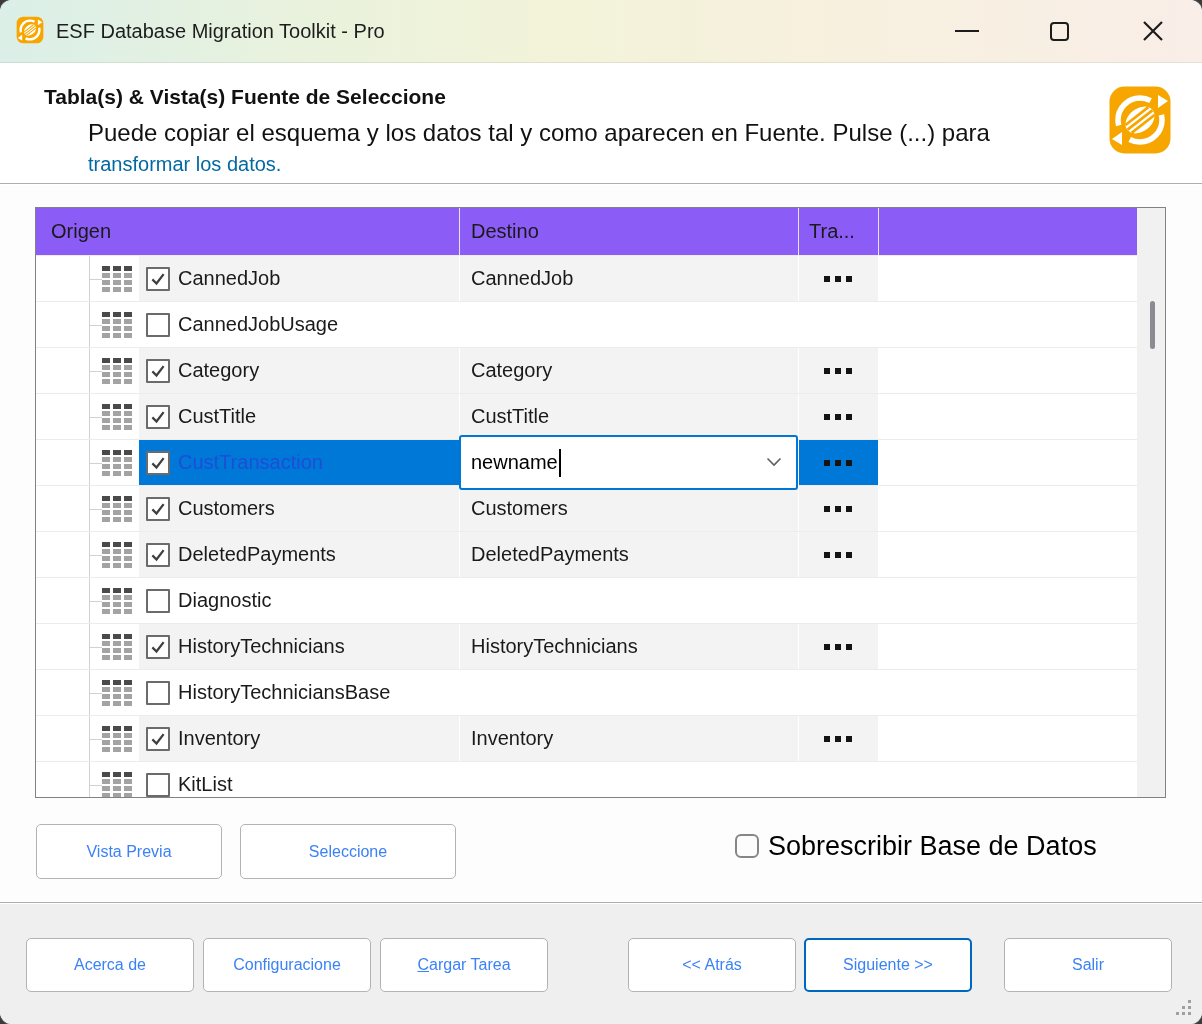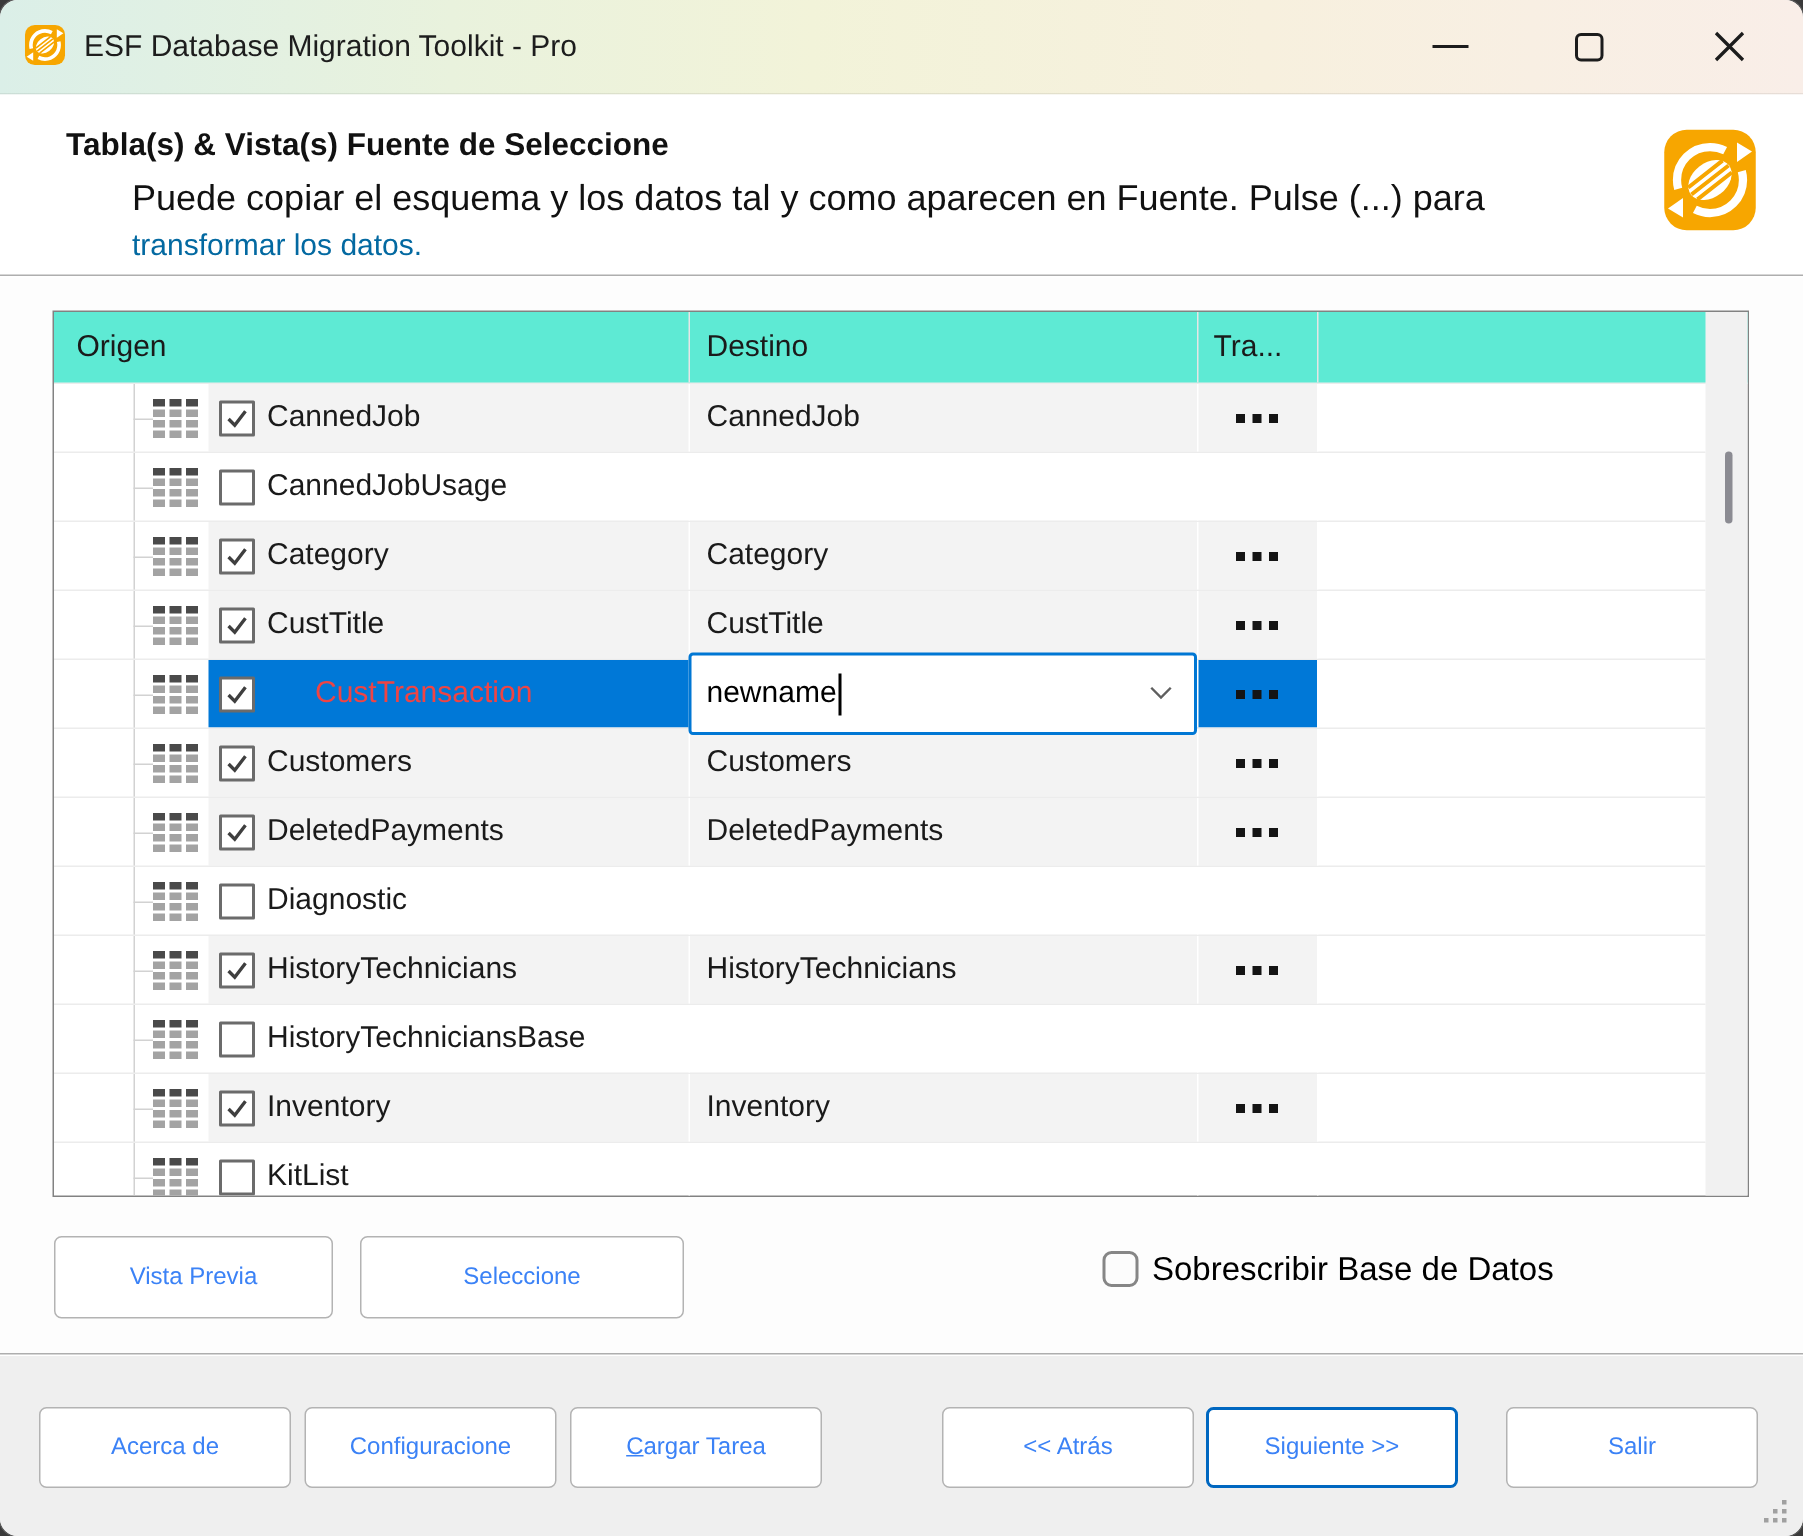--- a/index.html
+++ b/index.html
@@ -23,21 +23,21 @@
   .h-title{position:absolute;left:44px;top:22px;font-size:21px;font-weight:bold;color:#111;white-space:nowrap;}
   .h-desc1{position:absolute;left:88px;top:56px;font-size:24px;color:#111;white-space:nowrap;}
   .h-desc2{position:absolute;left:88px;top:90px;font-size:20px;color:#0369a1;white-space:nowrap;}
   .app-logo{position:absolute;left:1108px;top:21px;width:64px;height:72px;}
   .etch{position:absolute;left:0;width:1202px;height:1px;background:#aeaeae;box-shadow:0 1px 0 #ffffff;}
   .etch1{top:183px;} .etch2{top:902px;}
 
   
   .grid{position:absolute;left:35px;top:207px;width:1131px;height:591px;background:#fff;
         border:1px solid #828282;box-sizing:border-box;}
-  .grid-header{position:absolute;left:0;top:0;width:1129px;height:48px;background:#5eead4;border-bottom:1px solid #ececec;box-sizing:border-box;}
+  .grid-header{position:absolute;left:0;top:0;width:1129px;height:48px;background:#8b5cf6;border-bottom:1px solid #ececec;box-sizing:border-box;}
   .grid-header .hlbl{position:absolute;top:0;line-height:47px;font-size:20px;color:#1a1a1a;white-space:nowrap;}
   .hl-origen{left:15px;} .hl-destino{left:435px;} .hl-tra{left:773px;}
   .hd{position:absolute;top:0;bottom:0;width:1px;background:#e6e6e6;}
   .hd1{left:423px;} .hd2{left:762px;} .hd3{left:842px;}
 
   .rows{position:absolute;left:0;top:48px;width:1129px;height:541px;overflow:hidden;}
   .treeline{position:absolute;left:53px;top:0;bottom:0;width:1px;background:#d2d2d2;}
 
   .row{position:relative;height:46px;}
   .row::after{content:'';position:absolute;left:0;right:28px;bottom:0;height:1px;background:#ececec;}
@@ -45,42 +45,42 @@
   .row.shaded .row-bg{background:#f3f3f3;}
   .row.selected .row-bg{background:#0078d7;}
   .vd{position:absolute;top:0;bottom:1px;width:1px;background:#fff;z-index:2;}
   .vd1{left:423px;} .vd2{left:762px;} .vd3{left:842px;}
   .connector{position:absolute;left:53px;top:23px;width:13px;height:1px;background:#d2d2d2;}
   .grid-icon{position:absolute;left:66px;top:10px;width:30px;height:26px;}
   .cb{position:absolute;left:110px;top:11px;width:24px;height:24px;background:#fff;border:2px solid #6b6b6b;
       border-radius:1px;box-sizing:border-box;z-index:3;display:flex;align-items:center;justify-content:center;}
   .cb .check{width:18px;height:18px;}
   .origen{position:absolute;left:142px;top:0;line-height:45px;font-size:20px;color:#1a1a1a;z-index:3;white-space:nowrap;}
-  .row.selected .origen{color:#ef4444;margin-left:32px;}
+  .row.selected .origen{color:#1d4ed8;}
   .destino{position:absolute;left:435px;top:0;line-height:45px;font-size:20px;color:#1a1a1a;z-index:3;white-space:nowrap;}
   .dots{position:absolute;left:762px;width:80px;top:0;bottom:1px;display:flex;gap:5px;align-items:center;
         justify-content:center;z-index:3;}
   .dots b{width:6px;height:6px;background:#141414;}
   .combo{position:absolute;left:423px;top:-5px;width:339px;height:55px;background:#fff;border:2px solid #0077d4;
          border-radius:3px;box-sizing:border-box;z-index:4;display:flex;align-items:center;padding-left:10px;}
   .combo-text{font-size:20px;color:#000;}
   .caret{width:2px;height:28px;background:#000;margin-left:1px;}
   .chev{position:absolute;right:14px;top:20px;width:16px;height:10px;}
 
   .sb-track{position:absolute;right:0;top:0;bottom:0;width:28px;background:#f1f1f1;z-index:6;}
   .sb-thumb{position:absolute;left:13px;top:93px;width:5px;height:48px;background:#8b8b92;border-radius:3px;}
 
   
   .btn{position:absolute;background:#fff;border:1px solid #b3b3b3;border-radius:5px;font-size:16px;color:#3b82f6;
        display:flex;align-items:center;justify-content:center;box-sizing:border-box;white-space:nowrap;overflow:hidden;cursor:default;}
   .btn-preview{left:36px;top:824px;width:186px;height:55px;}
   .btn-select{left:240px;top:824px;width:216px;height:55px;}
   .ow-box{position:absolute;left:735px;top:834px;width:24px;height:24px;border:2px solid #868686;border-radius:6px;
           background:#fcfcfc;box-sizing:border-box;}
-  .ow-label{position:absolute;left:768px;top:824px;line-height:44px;font-size:22px;color:#000;white-space:nowrap;}
+  .ow-label{position:absolute;left:768px;top:824px;line-height:44px;font-size:27px;color:#000;white-space:nowrap;}
 
   
   .bottombar{position:absolute;left:0;top:904px;width:1202px;height:120px;background:#efefef;}
   .bbtn{top:938px;height:54px;width:168px;}
   .btn-about{left:26px;} .btn-settings{left:203px;} .btn-load{left:380px;}
   .btn-back{left:628px;} .btn-next{left:804px;border:2px solid #0067c0;} .btn-exit{left:1004px;}
   .accel{text-decoration:underline;}
   .grip{position:absolute;right:10px;bottom:8px;width:16px;height:16px;}
   .grip i{position:absolute;width:3px;height:3px;background:#a0a0a0;}
 </style>

